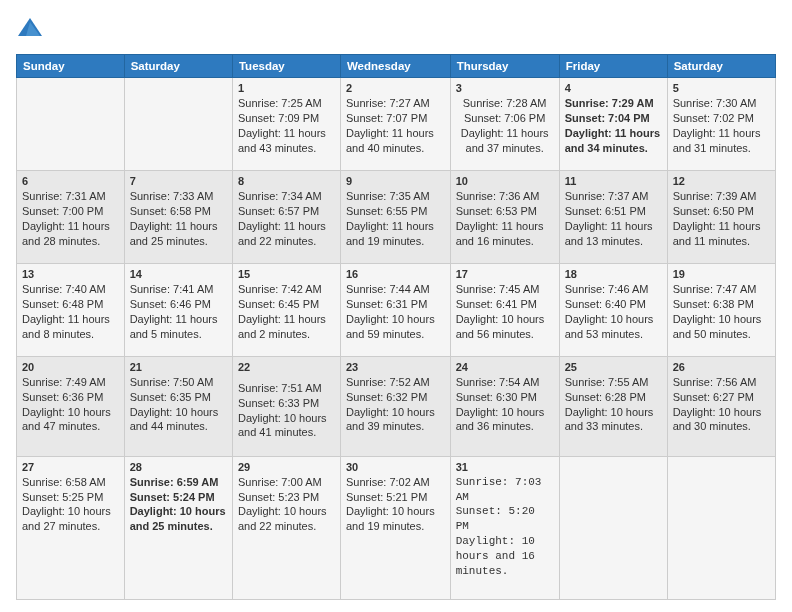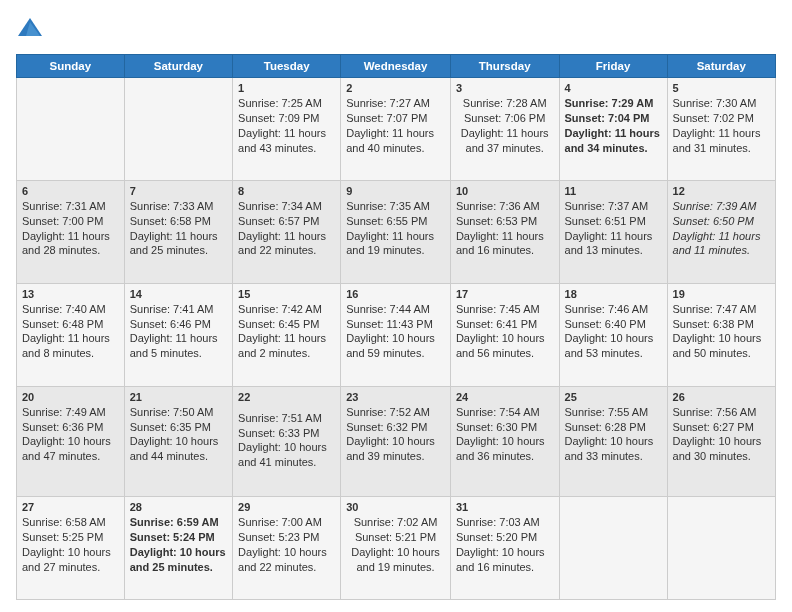--- a/index.html
+++ b/index.html
@@ -58,21 +58,21 @@
       width: 100%;
       border-collapse: collapse;
       flex: 1;
     }
     thead th {
       background-color: #2e7abf;
       color: #fff;
       font-size: 11.5px;
       font-weight: bold;
       padding: 5px 6px;
-      text-align: center;
+      text-align: left;
       border: 1px solid #2266a0;
     }
     tbody td {
       border: 1px solid #ccc;
       vertical-align: top;
       padding: 4px 5px;
       font-size: 9.5px;
       color: #333;
       width: 113px;
       height: 80px;
@@ -195,21 +195,21 @@
 Daylight: 11 hours and 16 minutes.</div>
           </td>
           <td>
             <span class="day-num">11</span>
             <div class="cell-info" style="white-space: pre-line;">Sunrise: 7:37 AM
 Sunset: 6:51 PM
 Daylight: 11 hours and 13 minutes.</div>
           </td>
           <td>
             <span class="day-num">12</span>
-            <div class="cell-info" style="white-space: pre-line; font-style: italic;">Sunrise: 7:39 AM
+            <div class="cell-info" style="white-space: pre-line;">Sunrise: 7:39 AM
 Sunset: 6:50 PM
 Daylight: 11 hours and 11 minutes.</div>
           </td>
         </tr>
         <tr>
           <td>
             <span class="day-num">13</span>
             <div class="cell-info" style="white-space: pre-line;">Sunrise: 7:40 AM
 Sunset: 6:48 PM
 Daylight: 11 hours and 8 minutes.</div>
@@ -222,21 +222,21 @@
           </td>
           <td>
             <span class="day-num">15</span>
             <div class="cell-info" style="white-space: pre-line;">Sunrise: 7:42 AM
 Sunset: 6:45 PM
 Daylight: 11 hours and 2 minutes.</div>
           </td>
           <td>
             <span class="day-num">16</span>
             <div class="cell-info" style="white-space: pre-line;">Sunrise: 7:44 AM
-Sunset: 11:43 PM
+Sunset: 6:31 PM
 Daylight: 10 hours and 59 minutes.</div>
           </td>
           <td>
             <span class="day-num">17</span>
             <div class="cell-info" style="white-space: pre-line;">Sunrise: 7:45 AM
 Sunset: 6:41 PM
 Daylight: 10 hours and 56 minutes.</div>
           </td>
           <td>
             <span class="day-num">18</span>
@@ -309,27 +309,27 @@
 Daylight: 10 hours and 25 minutes.</div>
           </td>
           <td>
             <span class="day-num">29</span>
             <div class="cell-info" style="white-space: pre-line;">Sunrise: 7:00 AM
 Sunset: 5:23 PM
 Daylight: 10 hours and 22 minutes.</div>
           </td>
           <td>
             <span class="day-num">30</span>
-            <div class="cell-info" style="white-space: pre-line; text-align: center;">Sunrise: 7:02 AM
+            <div class="cell-info" style="white-space: pre-line;">Sunrise: 7:02 AM
 Sunset: 5:21 PM
 Daylight: 10 hours and 19 minutes.</div>
           </td>
           <td>
             <span class="day-num">31</span>
-            <div class="cell-info" style="white-space: pre-line;">Sunrise: 7:03 AM
+            <div class="cell-info" style="white-space: pre-line; font-family: Liberation Mono, monospace;">Sunrise: 7:03 AM
 Sunset: 5:20 PM
 Daylight: 10 hours and 16 minutes.</div>
           </td>
           <td></td>
           <td></td>
         </tr>
       </tbody>
   </table>
 </div>
 

